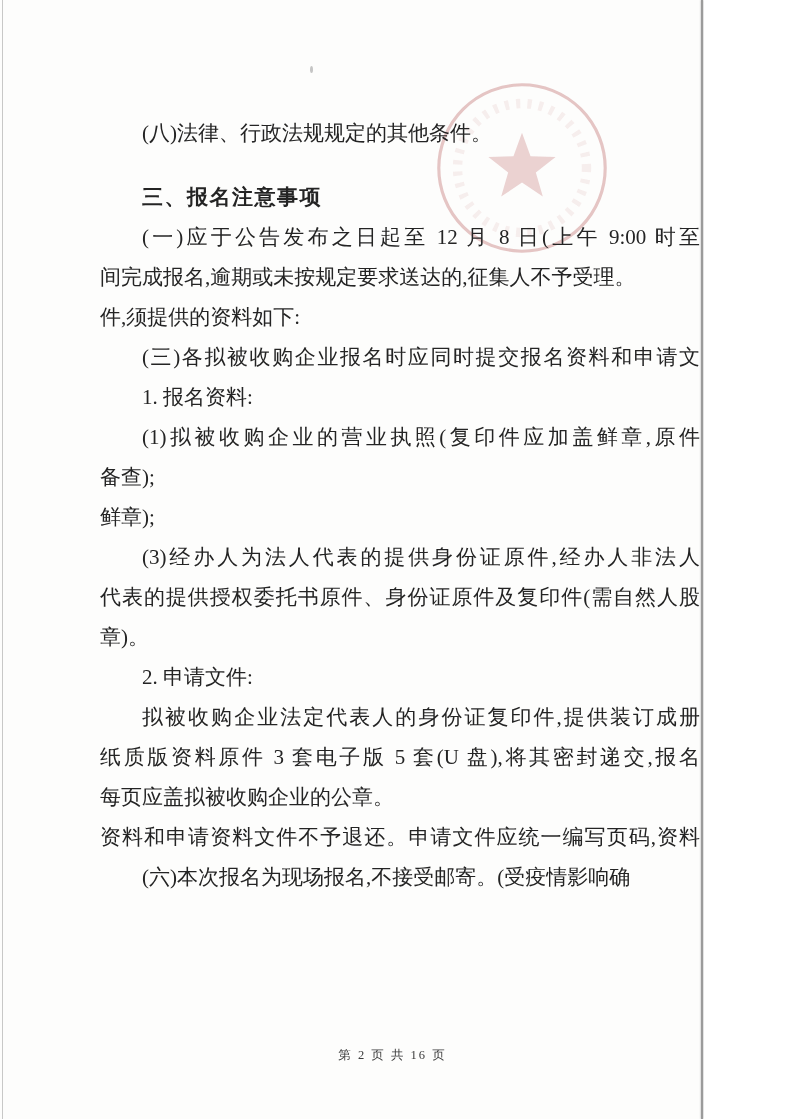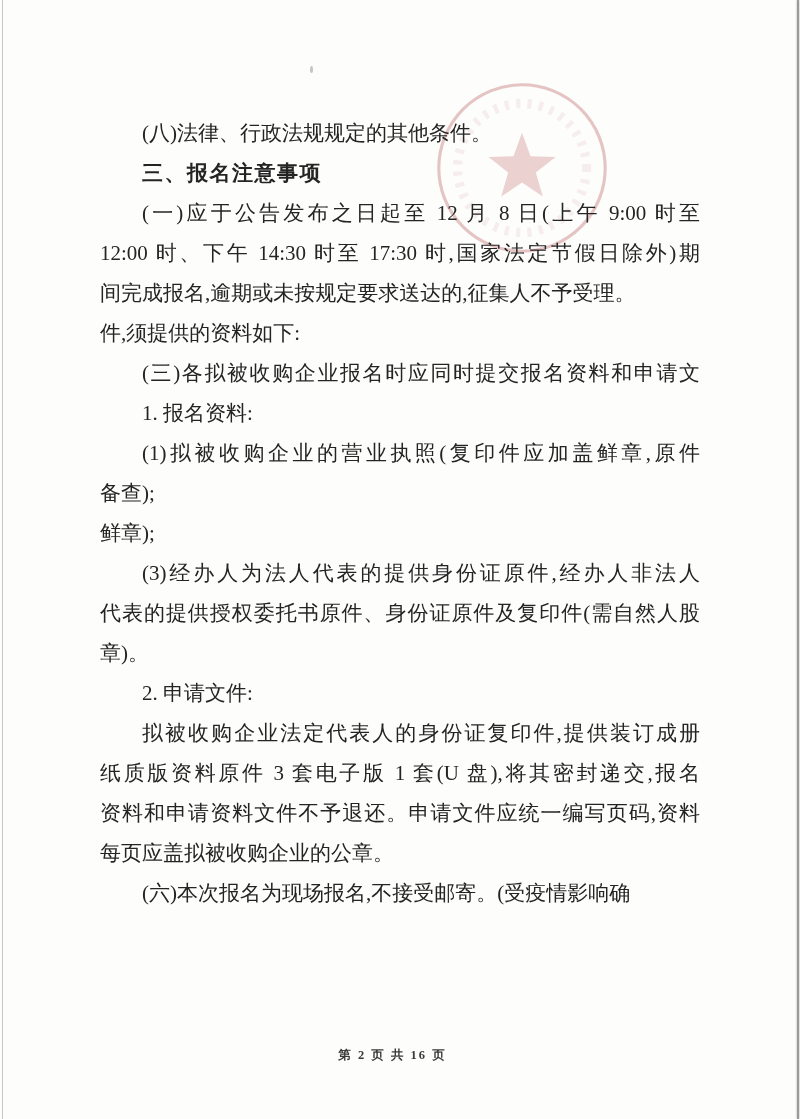--- a/index.html
+++ b/index.html
@@ -1,21 +1,21 @@
 <!DOCTYPE html>
 <html><head>
 <meta charset="utf-8">
 <style>
   html, body {
     margin: 0; padding: 0;
     background: #ffffff;
   }
   .page {
     position: relative;
-    width: 800px; height: 1119px;
+    width: 704px; height: 1119px;
     background: #fdfdfc;
     overflow: hidden;
     font-family: "Liberation Serif", "DejaVu Serif", serif;
     color: #242424;
   }
   
   .edge-right {
     position: absolute; top: 0; right: 1px;
     width: 2px; height: 100%;
     background: #9b9b9b;
@@ -47,31 +47,31 @@
   .ind { text-indent: 42px; }
   .str {
     text-align: justify;
     text-align-last: justify;
     text-justify: inter-character;
   }
   .bold {
     font-weight: bold;
     font-family: "Liberation Sans", "DejaVu Sans", sans-serif;
     letter-spacing: 1.5px;
+    margin-top: 24px;
   }
   
   .pagefoot {
     position: absolute; left: 100px; top: 1046px;
     width: 585px;
     text-align: center;
     font-size: 12.5px;
     line-height: 18px;
     letter-spacing: 2px;
     color: #3a3a3a;
-    font-weight: bold;
   }
   
   .seal {
     position: absolute; left: 418px; top: 64px;
     width: 208px; height: 208px;
     filter: blur(0.7px);
     opacity: 0.8;
     pointer-events: none;
   }
   .seal svg { width: 100%; height: 100%; }
@@ -86,36 +86,35 @@
       <circle cx="100" cy="100" r="80" fill="none" stroke-width="3" stroke-opacity="0.5" stroke="#bf6f6f"></circle>
       <circle cx="100" cy="100" r="62" fill="none" stroke-width="9" stroke-opacity="0.14" stroke-dasharray="4 7" stroke="#bf6f6f"></circle>
       <polygon points="100,66 108.2,88.7 132.3,89.5 113.3,104.3 120,127.5 100,114 80,127.5 86.7,104.3 67.7,89.5 91.8,88.7" fill-opacity="0.38" fill="#bf6f6f"></polygon>
     </svg>
   </div>
 
   <main class="content">
     <div class="ln ind">(八)法律、行政法规规定的其他条件。</div>
     <div class="ln ind bold">三、报名注意事项</div>
     <div class="ln ind str">(一)应于公告发布之日起至 12 月 8 日(上午 9:00 时至</div>
-    <div class="ln str">12:00 时、下午 14:30 时至 17:30 时,国家法定节假日除外)期</div>
     <div class="ln">间完成报名,逾期或未按规定要求送达的,征集人不予受理。</div>
     <div class="ln">件,须提供的资料如下:</div>
     <div class="ln ind str">(三)各拟被收购企业报名时应同时提交报名资料和申请文</div>
     <div class="ln ind">1. 报名资料:</div>
     <div class="ln ind str">(1)拟被收购企业的营业执照(复印件应加盖鲜章,原件</div>
     <div class="ln">备查);</div>
     <div class="ln">鲜章);</div>
     <div class="ln ind str">(3)经办人为法人代表的提供身份证原件,经办人非法人</div>
     <div class="ln str">代表的提供授权委托书原件、身份证原件及复印件(需自然人股</div>
     <div class="ln">章)。</div>
     <div class="ln ind">2. 申请文件:</div>
     <div class="ln ind str">拟被收购企业法定代表人的身份证复印件,提供装订成册</div>
-    <div class="ln str">纸质版资料原件 3 套电子版 1 套(U 盘),将其密封递交,报名</div>
+    <div class="ln str">纸质版资料原件 3 套电子版 5 套(U 盘),将其密封递交,报名</div>
+    <div class="ln">每页应盖拟被收购企业的公章。</div>
     <div class="ln str">资料和申请资料文件不予退还。申请文件应统一编写页码,资料</div>
-    <div class="ln">每页应盖拟被收购企业的公章。</div>
     <div class="ln ind">(六)本次报名为现场报名,不接受邮寄。(受疫情影响确</div>
   </main>
 
   <footer class="pagefoot">
     <span>第 2 页 共 16 页</span>
   </footer>
 
   <div class="edge-right"></div>
   <div class="edge-left"></div>
   <div class="speck"></div>

